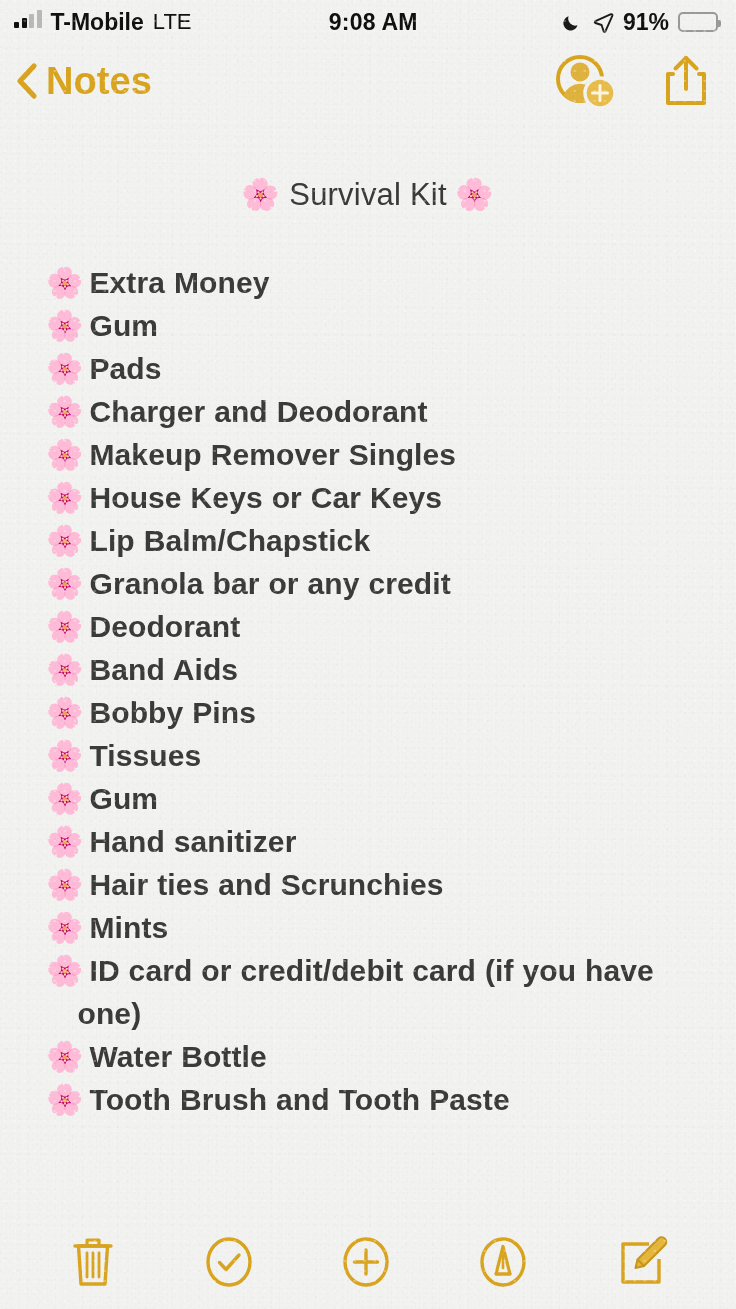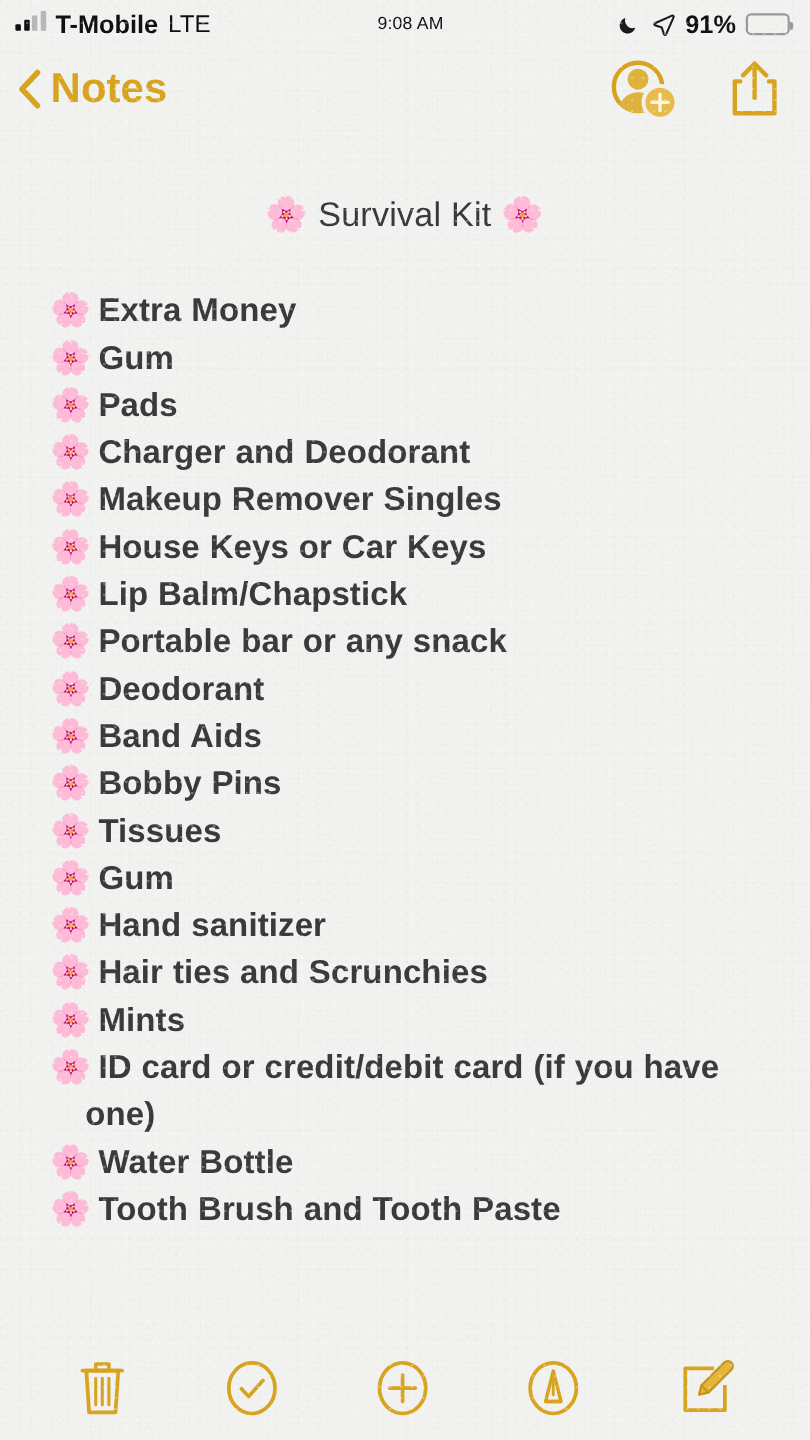--- a/index.html
+++ b/index.html
@@ -39,21 +39,21 @@
   
   #status-bar {
     height: 44px;
     display: flex;
     align-items: center;
     padding: 0 18px 0 14px;
     font-size: 23px;
     color: #111;
   }
   .sb-left { display: flex; align-items: flex-start; gap: 9px; flex: 0 0 auto; }
-  .sb-center { flex: 1; text-align: center; font-weight: normal; letter-spacing: .2px; font-size: 16px; padding-right: 6px;}
+  .sb-center { flex: 1; text-align: center; font-weight: bold; letter-spacing: .2px; font-size: 23px; padding-right: 6px;}
   .sb-right { display: flex; align-items: center; gap: 9px; flex: 0 0 auto; }
 
   .signal { display: flex; align-items: flex-end; gap: 2.5px; height: 18px; padding-bottom: 1px;}
   .signal i { display: block; width: 5px; border-radius: 1px; background: #111; }
   .signal i:nth-child(1) { height: 6px; }
   .signal i:nth-child(2) { height: 10px; }
   .signal i:nth-child(3) { height: 14px; background: #b9b9b9; }
   .signal i:nth-child(4) { height: 18px; background: #b9b9b9; }
 
   .carrier { font-weight: bold; font-size: 23px; line-height: 1; }
@@ -211,21 +211,21 @@
   <div id="note-body">
     <div id="note-title">🌸 Survival Kit 🌸</div>
     <div id="note-list">
         <div class="note-line"><span class="bullet-emoji">🌸</span><span>Extra Money</span></div>
         <div class="note-line"><span class="bullet-emoji">🌸</span><span>Gum</span></div>
         <div class="note-line"><span class="bullet-emoji">🌸</span><span>Pads</span></div>
         <div class="note-line"><span class="bullet-emoji">🌸</span><span>Charger and Deodorant</span></div>
         <div class="note-line"><span class="bullet-emoji">🌸</span><span>Makeup Remover Singles</span></div>
         <div class="note-line"><span class="bullet-emoji">🌸</span><span>House Keys or Car Keys</span></div>
         <div class="note-line"><span class="bullet-emoji">🌸</span><span>Lip Balm/Chapstick</span></div>
-        <div class="note-line"><span class="bullet-emoji">🌸</span><span>Portable bar or any snack</span></div>
+        <div class="note-line"><span class="bullet-emoji">🌸</span><span>Granola bar or any credit</span></div>
         <div class="note-line"><span class="bullet-emoji">🌸</span><span>Deodorant</span></div>
         <div class="note-line"><span class="bullet-emoji">🌸</span><span>Band Aids</span></div>
         <div class="note-line"><span class="bullet-emoji">🌸</span><span>Bobby Pins</span></div>
         <div class="note-line"><span class="bullet-emoji">🌸</span><span>Tissues</span></div>
         <div class="note-line"><span class="bullet-emoji">🌸</span><span>Gum</span></div>
         <div class="note-line"><span class="bullet-emoji">🌸</span><span>Hand sanitizer</span></div>
         <div class="note-line"><span class="bullet-emoji">🌸</span><span>Hair ties and Scrunchies</span></div>
         <div class="note-line"><span class="bullet-emoji">🌸</span><span>Mints</span></div>
         <div class="note-line"><span class="bullet-emoji">🌸</span><span>ID card or credit/debit card (if you have one)</span></div>
         <div class="note-line"><span class="bullet-emoji">🌸</span><span>Water Bottle</span></div>

